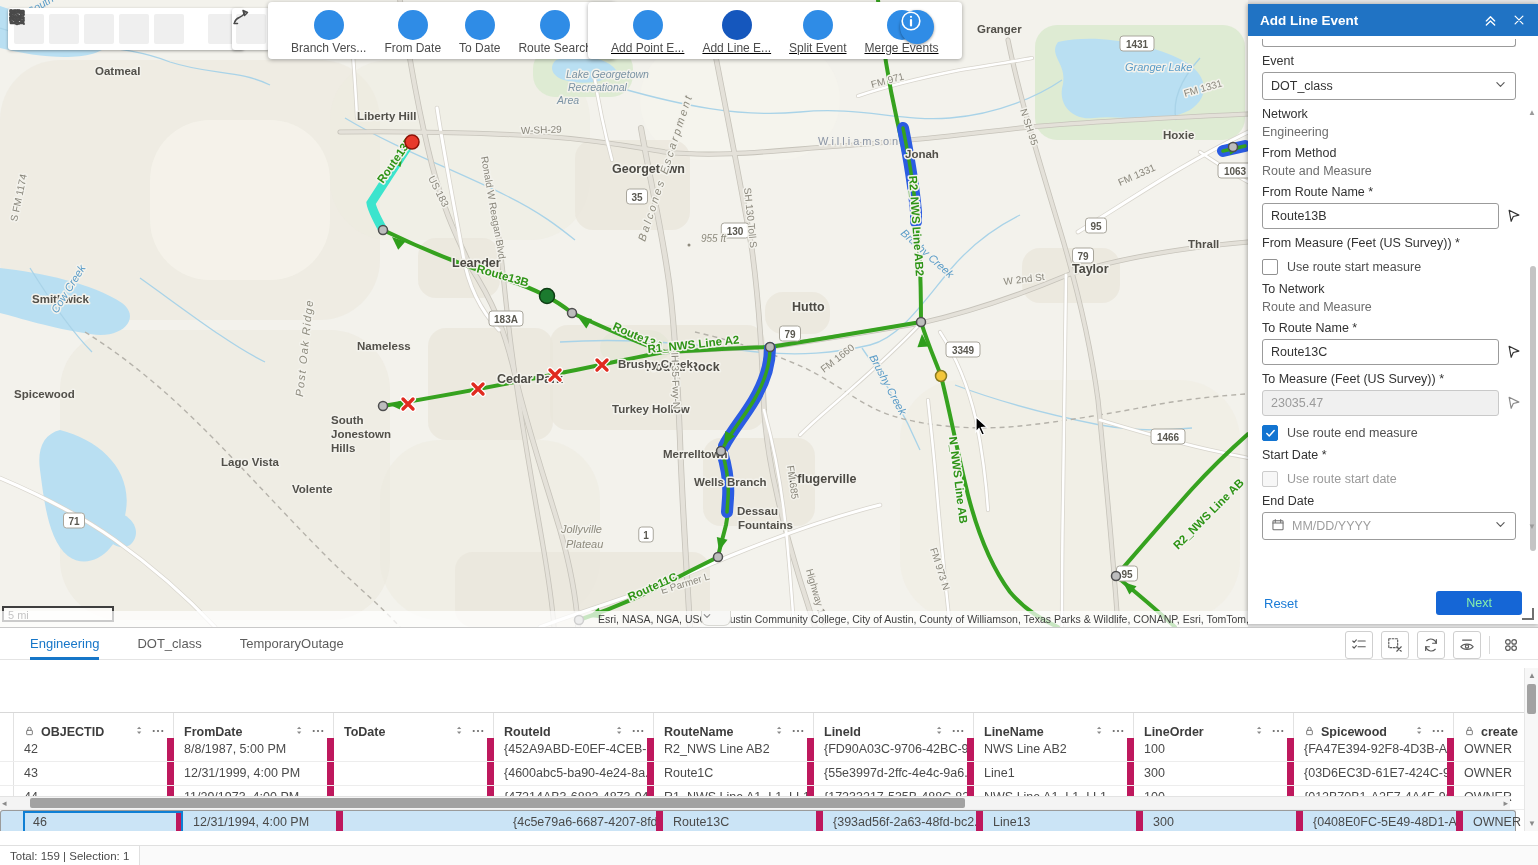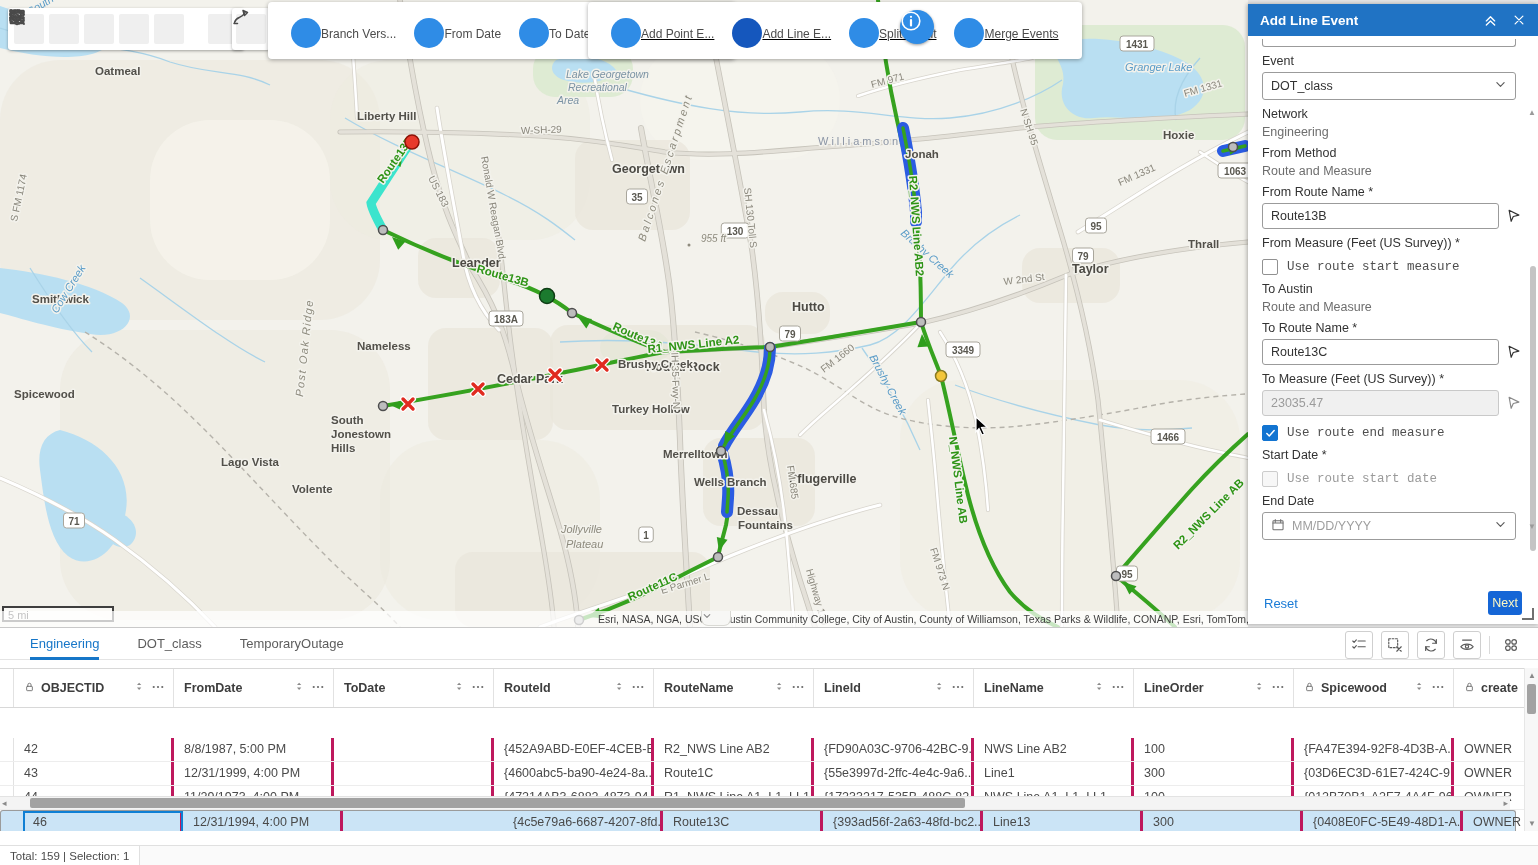--- a/index.html
+++ b/index.html
@@ -22,21 +22,21 @@
 
   .ltb{position:absolute;left:8px;top:8px;height:42px;background:#fff;border-radius:3px;
        box-shadow:0 1px 3px rgba(0,0,0,.35);display:flex;align-items:center;padding:0 6px;gap:5px;}
   .ltb2{position:absolute;left:232px;top:8px;height:42px;background:#fff;border-radius:3px;
        box-shadow:0 1px 3px rgba(0,0,0,.35);display:flex;align-items:center;padding:0 4px;}
   .tbtn{width:30px;height:30px;background:#efefef;border-radius:2px;display:flex;align-items:center;justify-content:center;cursor:pointer;}
   .tcaret{width:14px;height:30px;display:flex;align-items:center;justify-content:center;}
 
   .card{position:absolute;top:2px;height:53px;background:#fff;border-radius:4px;
         box-shadow:0 1px 4px rgba(0,0,0,.35);display:flex;align-items:flex-start;padding:4px 14px 0;}
-  .cbtn{display:flex;flex-direction:row;align-items:center;margin:12px 9px;cursor:pointer;justify-content:center;}
+  .cbtn{display:flex;flex-direction:column;align-items:center;margin:4px 9px;cursor:pointer;justify-content:center;}
   .circ{width:30px;height:30px;border-radius:50%;background:#2f8ce6;display:flex;align-items:center;justify-content:center;}
   .cbtn.active .circ{background:#1557bd;}
   .clbl{font-size:12px;color:#4c4c4c;margin-top:1px;white-space:nowrap;}
 
   .infobtn{position:absolute;left:900px;top:10px;width:34px;height:34px;border-radius:50%;background:#2f8ce6;
            box-shadow:0 1px 3px rgba(0,0,0,.4);display:flex;align-items:center;justify-content:center;cursor:pointer;}
 
   .scalebar{position:absolute;left:2px;top:606px;width:112px;height:16px;border:2px solid #3f3f3f;
             background:rgba(255,255,255,.6);font-size:11px;color:#222;line-height:14px;padding-left:4px;box-sizing:border-box;}
   .attrib{position:absolute;left:0;top:611px;width:1248px;height:16px;background:rgba(255,255,255,.73);
@@ -57,58 +57,58 @@
   .flabel{font-size:12.5px;color:#323232;margin:7px 0 4px;}
   .fvalue{font-size:12.5px;color:#6e6e6e;margin:0 0 2px;}
   .sel{height:26px;border:1px solid #9b9b9b;border-radius:3px;display:flex;align-items:center;
        padding:0 8px;font-size:12.5px;color:#323232;margin-right:8px;cursor:pointer;background:#fff;}
   .sel .sp{flex:1;}
   .inputrow{display:flex;align-items:center;}
   .inp{flex:1;height:24px;border:1px solid #9b9b9b;border-radius:3px;padding:0 8px;font-size:12.5px;color:#323232;
        display:flex;align-items:center;background:#fff;}
   .inp.dis{background:#f0f0f0;border-color:#c9c9c9;color:#9b9b9b;}
   .pick{width:18px;margin-left:7px;display:flex;cursor:pointer;}
-  .cbrow{display:flex;align-items:center;margin:9px 0 2px;font-family:Liberation Mono, monospace;}
+  .cbrow{display:flex;align-items:center;margin:9px 0 2px;}
   .cb{width:14px;height:14px;border:1px solid #919191;border-radius:2px;background:#fff;margin-right:9px;flex:none;
       display:flex;align-items:center;justify-content:center;cursor:pointer;}
   .cb.checked{background:#1274d1;border-color:#1274d1;}
   .cb.disabled{border-color:#cccccc;background:#f7f7f7;}
   .cblbl{font-size:12.5px;color:#4f4f4f;}
   .cblbl.dim{color:#9a9a9a;}
   .dsel{height:26px;border:1px solid #9b9b9b;border-radius:3px;display:flex;align-items:center;
         padding:0 8px;font-size:12.5px;color:#6e6e6e;margin-right:8px;cursor:pointer;gap:7px;background:#fff;}
   .dsel .sp{flex:1;}
   .dsel .ph{color:#9e9e9e;}
   .pfoot{height:42px;display:flex;align-items:center;padding:0 16px;flex:none;}
   .resetlink{color:#1a7bd6;font-size:13px;cursor:pointer;flex:1;}
-  .nextbtn{background:#1566d6;color:#fef9c3;font-size:12.5px;border:none;border-radius:3px;padding:5px 4px;cursor:pointer;}
+  .nextbtn{background:#1566d6;color:#86efac;font-size:12.5px;border:none;border-radius:3px;padding:5px 30px;cursor:pointer;}
   .pscroll{position:absolute;right:2px;top:230px;width:6px;height:285px;background:#c4c4c4;border-radius:3px;}
   .pscar{position:absolute;right:2px;font-size:8px;color:#9a9a9a;line-height:8px;}
   .presize{position:absolute;right:4px;bottom:4px;width:10px;height:10px;border-right:2px solid #707070;border-bottom:2px solid #707070;}
 
   
   .tablepanel{position:absolute;left:0;top:627px;width:1538px;height:238px;background:#fff;border-top:1px solid #c9c9c9;box-sizing:border-box;}
   .tabs{height:32px;border-bottom:1px solid #e4e4e4;display:flex;align-items:center;padding-left:30px;gap:38px;position:relative;box-sizing:border-box;}
   .tab{font-size:13px;color:#5d5d5d;height:32px;display:flex;align-items:center;border-bottom:3px solid transparent;box-sizing:border-box;padding-top:2px;cursor:pointer;}
   .tab.active{color:#1676c8;border-bottom-color:#1676c8;}
   .ttools{position:absolute;right:14px;top:3px;display:flex;gap:8px;align-items:center;}
   .ticon{width:26px;height:26px;border:1px solid #cfcfcf;border-radius:3px;display:flex;align-items:center;justify-content:center;background:#fff;cursor:pointer;}
   .ticon.nob{border:none;}
   .tdiv{width:1px;height:18px;background:#d9d9d9;}
   .grid{position:absolute;left:0;top:40px;right:14px;bottom:34px;overflow:hidden;}
-  .hrow{display:flex;height:40px;border-top:1px solid #d8d8d8;border-bottom:1px solid #d8d8d8;background:#fff;box-sizing:border-box;}
+  .hrow{display:flex;height:40px;border-top:1px solid #d8d8d8;border-bottom:1px solid #d8d8d8;background:#fff;box-sizing:border-box;margin-top:44px;}
   .hcell{width:160px;flex:none;display:flex;align-items:center;padding:0 8px 0 10px;box-sizing:border-box;
          border-right:1px solid #e2e2e2;font-size:12.5px;color:#3d3d3d;font-weight:bold;gap:5px;cursor:pointer;}
   .hcell .hl{white-space:nowrap;overflow:hidden;}
   .hcell .hsp{flex:1;}
   .gut{width:14px;flex:none;border-right:1px solid #e2e2e2;box-sizing:border-box;}
   .rows{position:absolute;left:0;top:70px;right:0;height:132px;overflow:hidden;}
   .row{display:flex;height:24px;border-bottom:1px solid #ededed;font-size:12.5px;color:#4a4a4a;box-sizing:border-box;background:#fff;cursor:pointer;}
   .row.sel{background:#cbe4f6;}
-  .cell{width:160px;flex:none;padding:0 10px;line-height:23px;box-sizing:border-box;border-right:3px solid #be185d;
+  .cell{width:160px;flex:none;padding:0 10px;line-height:23px;box-sizing:border-box;border-right:7px solid #be185d;
         white-space:nowrap;overflow:hidden;}
   .row.sel .cell.first{outline:2px solid #0f7fd4;outline-offset:-2px;}
   .hscroll{position:absolute;left:0;right:14px;bottom:22px;height:13px;background:#f4f4f4;border-top:1px solid #e3e3e3;box-sizing:border-box;}
   .hthumb{position:absolute;left:30px;top:1px;width:935px;height:10px;background:#a2a2a2;border-radius:2px;cursor:pointer;}
   .harrow{position:absolute;top:0;font-size:9px;color:#8a8a8a;line-height:12px;cursor:pointer;}
   .vscroll{position:absolute;right:0;top:40px;bottom:34px;width:14px;background:#f7f7f7;border-left:1px solid #e6e6e6;box-sizing:border-box;}
   .vthumb{position:absolute;left:2px;top:16px;width:9px;height:30px;background:#a2a2a2;border-radius:2px;cursor:pointer;}
   .varrow{position:absolute;left:0;width:14px;text-align:center;font-size:8px;color:#8a8a8a;cursor:pointer;}
   .statusbar{position:absolute;left:0;right:0;bottom:0;height:20px;background:#fafafa;border-top:1px solid #e0e0e0;
              display:flex;align-items:center;font-size:11.5px;color:#4a4a4a;box-sizing:border-box;}
@@ -565,21 +565,21 @@
           </span>
       </div>
 
       <div class="flabel">From Measure (Feet (US Survey)) *</div>
 
       <div class="cbrow">
         <span class="cb"></span>
         <span class="cblbl">Use route start measure</span>
       </div>
 
-      <div class="flabel">To Austin</div>
+      <div class="flabel">To Network</div>
       <div class="fvalue">Route and Measure</div>
 
       <div class="flabel">To Route Name *</div>
       <div class="inputrow">
         <div class="inp">
             <span>Route13C</span>
           </div>
         <span class="pick" id="pick3">
             <svg width="16" height="16" viewBox="0 0 18 18" fill="none" style="color:#333333" stroke="#333333" stroke-width="1.3" stroke-linecap="round" stroke-linejoin="round">
               <path d="M3.5,2.5 L14.5,8 8.2,9.6 5.8,15 Z"></path>

